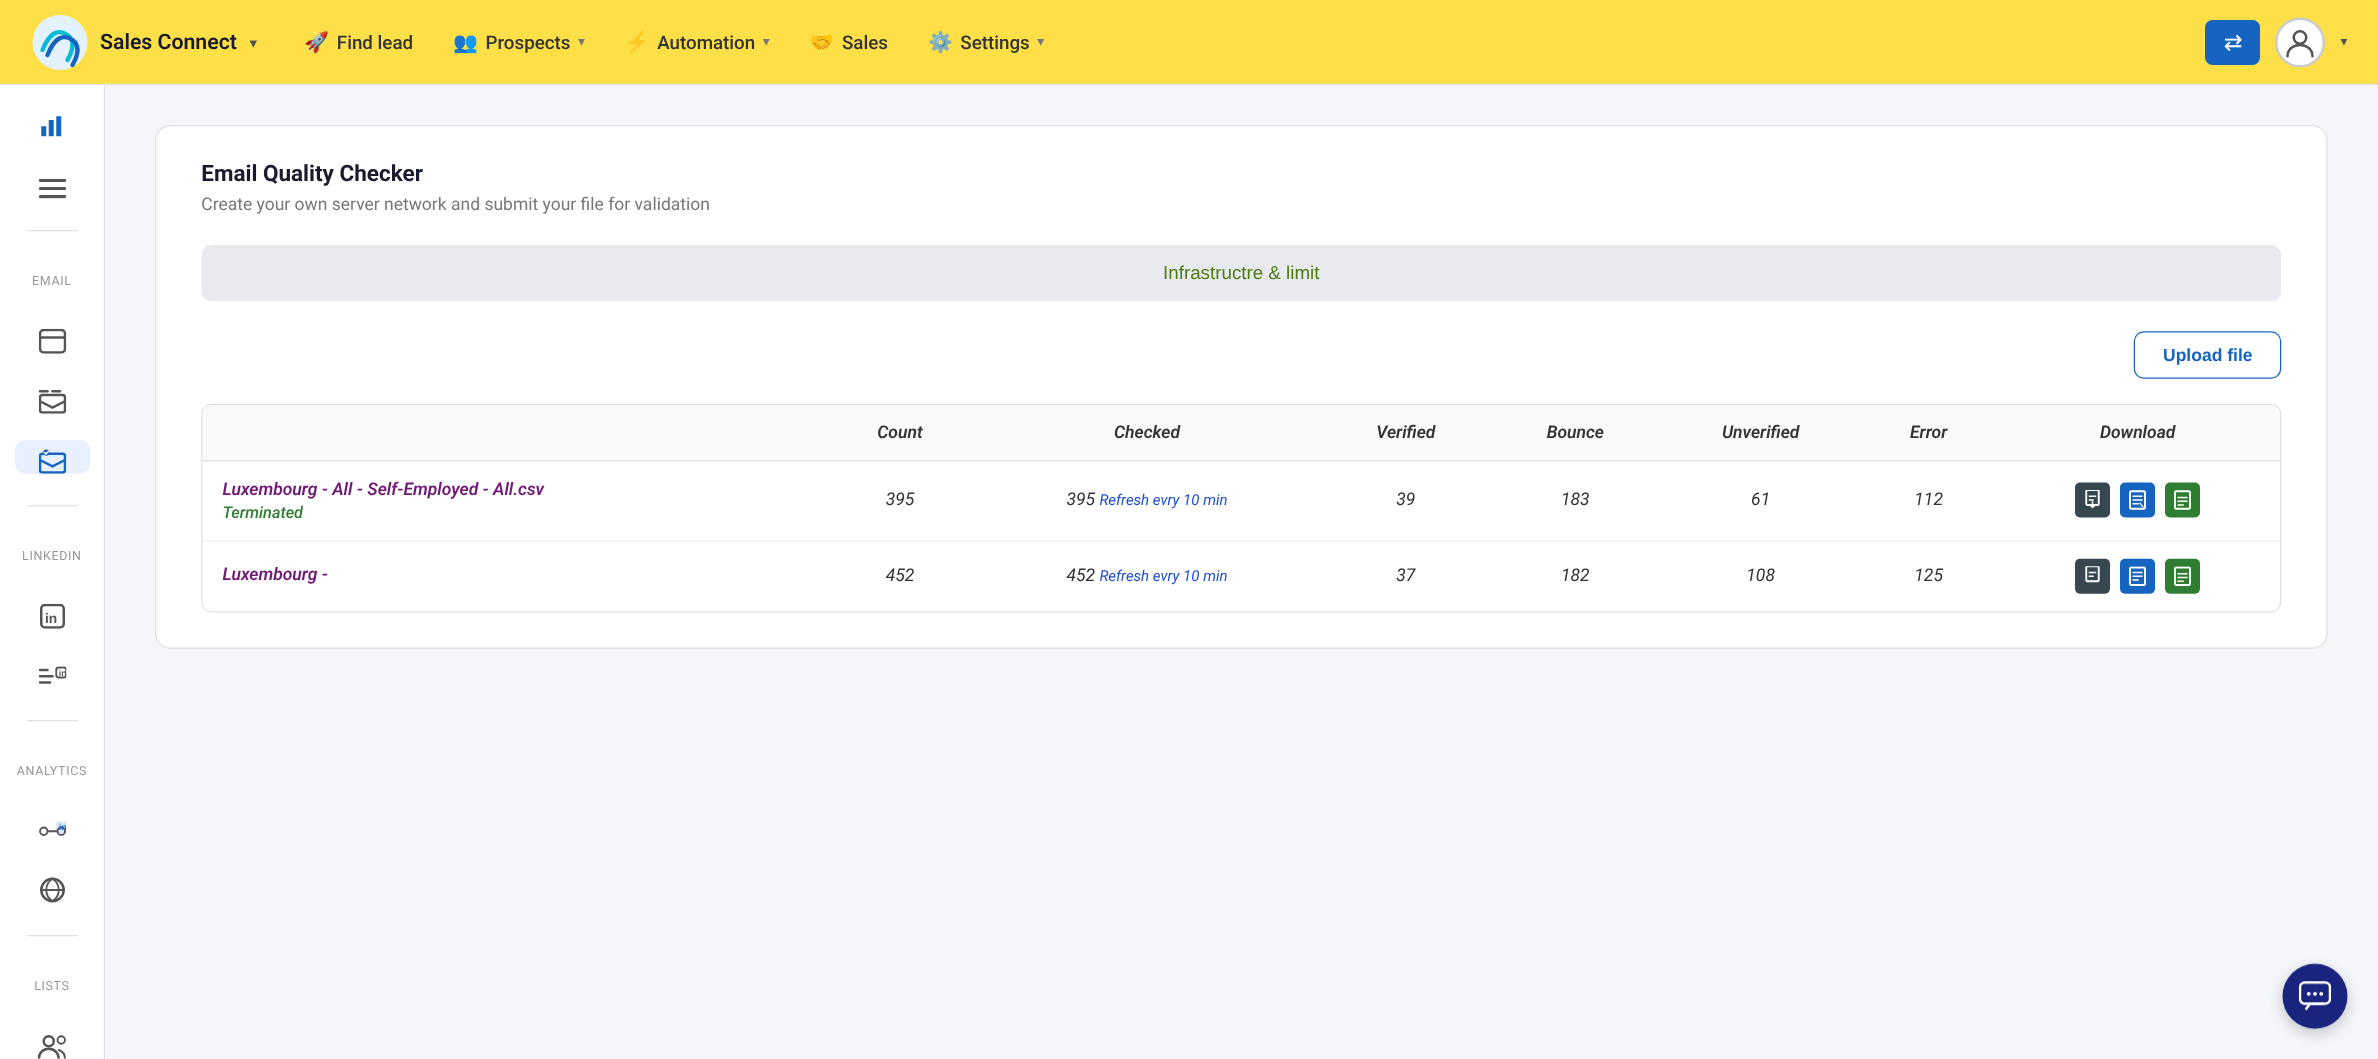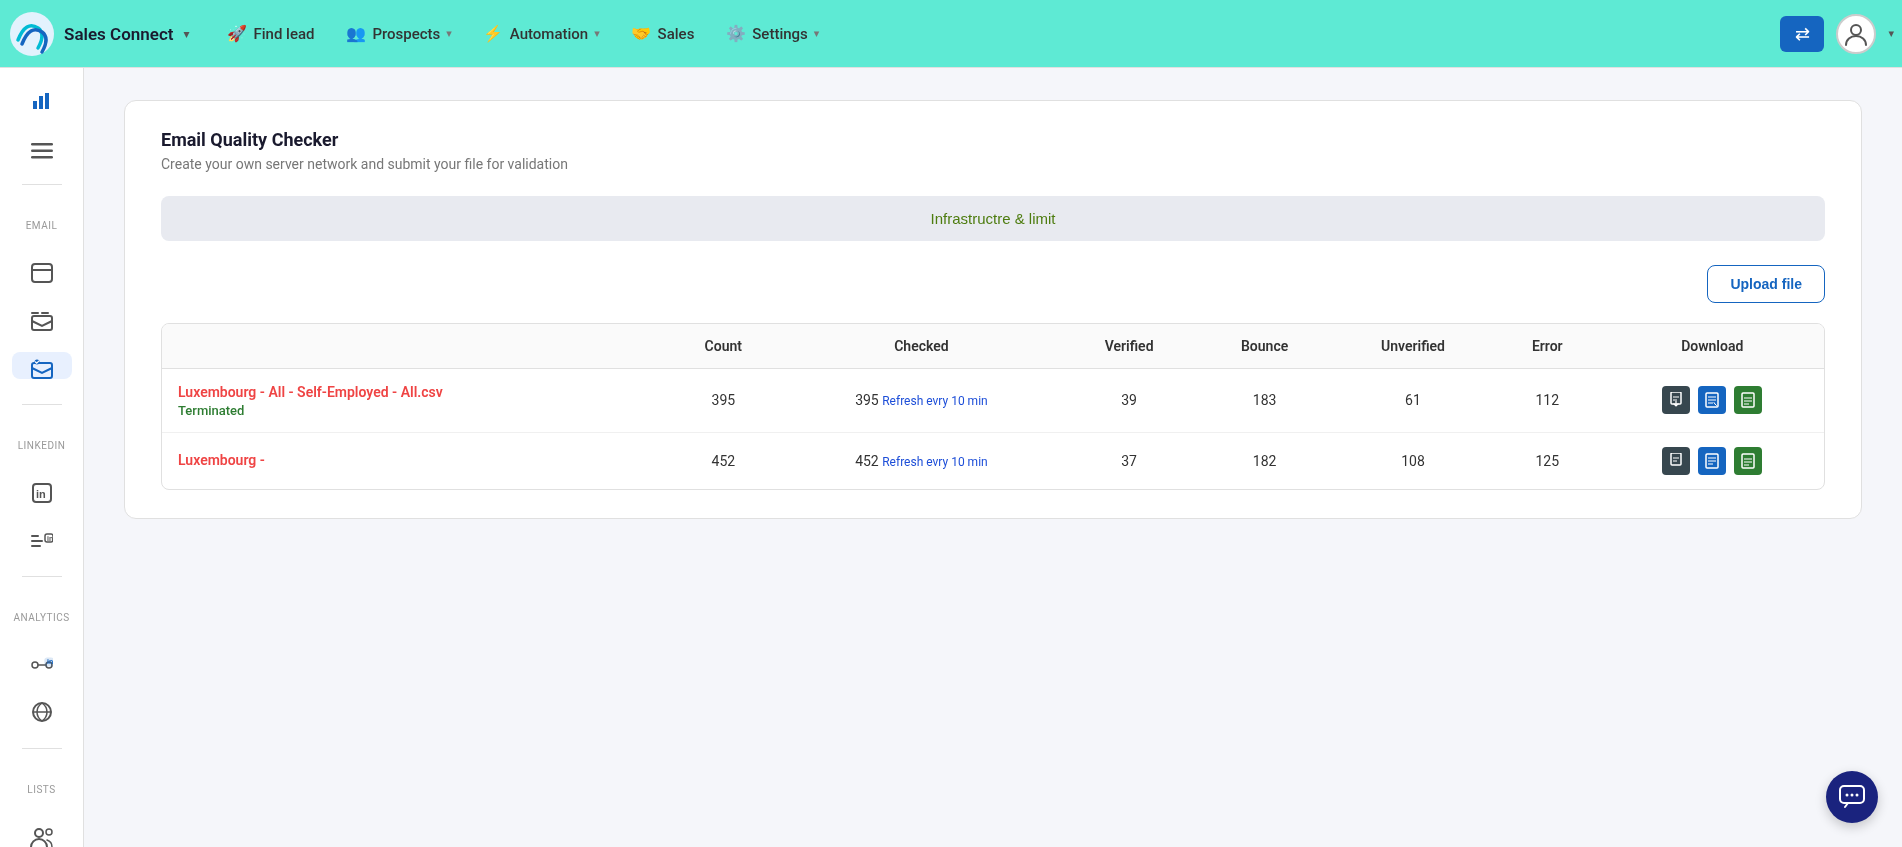--- a/index.html
+++ b/index.html
@@ -1,22 +1,22 @@
 <!DOCTYPE html>
 <html><head>
   <meta charset="utf-8">
   <style>
     * { box-sizing: border-box; margin: 0; padding: 0; }
     body { font-family: -apple-system, BlinkMacSystemFont, 'Segoe UI', Roboto, sans-serif; background: #f5f6fa; color: #222; }
 
     
     .topnav {
       display: flex; align-items: center; height: 68px;
-      background: #5eead4; border-bottom: 1px solid #e0e0e0;
-      padding: 0 8px; position: fixed; top: 0; left: 0; right: 0; z-index: 100;
+      background: #fde047; border-bottom: 1px solid #e0e0e0;
+      padding: 0 24px; position: fixed; top: 0; left: 0; right: 0; z-index: 100;
     }
     .logo-wrap { display: flex; align-items: center; gap: 8px; cursor: pointer; }
     .logo-icon { width: 48px; height: 48px; }
     .logo-title { font-size: 17px; font-weight: 600; color: #1a1a2e; }
     .logo-chevron { color: #555; font-size: 12px; margin-left: 2px; }
     .nav-items { display: flex; align-items: center; gap: 4px; margin-left: 24px; flex: 1; }
     .nav-item {
       display: flex; align-items: center; gap: 6px;
       padding: 8px 14px; border-radius: 6px; cursor: pointer;
       font-size: 15px; color: #333; font-weight: 500;
@@ -82,34 +82,34 @@
 
     
     .upload-row { display: flex; justify-content: flex-end; margin-bottom: 20px; }
     .upload-btn {
       padding: 10px 22px; border: 1.5px solid #1565c0; border-radius: 8px;
       background: #fff; color: #1565c0; font-size: 14px; font-weight: 600; cursor: pointer;
     }
 
     
     .table-wrap { border: 1px solid #e0e0e0; border-radius: 8px; overflow: hidden; }
-    table { width: 100%; border-collapse: collapse; }
+    table { width: 100%; border-collapse: collapse; font-style: italic; }
     thead tr { background: #fafafa; }
     th {
       padding: 14px 16px; text-align: left; font-size: 14px;
       font-weight: 600; color: #333; border-bottom: 1px solid #e0e0e0;
     }
     th:not(:first-child) { text-align: center; }
     td {
       padding: 14px 16px; font-size: 14px; color: #333;
       border-bottom: 1px solid #f0f0f0; vertical-align: middle;
     }
     td:not(:first-child) { text-align: center; }
     tr:last-child td { border-bottom: none; }
-    .file-name { font-weight: 600; color: #ef4444; line-height: 1.4; }
+    .file-name { font-weight: 600; color: #701a75; line-height: 1.4; }
     .terminated-badge { color: #2e7d32; font-size: 13px; font-weight: 500; }
     .refresh-note { font-size: 12px; color: #1d4ed8; }
     .dl-icons { display: flex; align-items: center; justify-content: center; gap: 8px; }
     .dl-icon {
       width: 28px; height: 28px; border-radius: 4px;
       display: flex; align-items: center; justify-content: center;
       font-size: 16px; cursor: pointer;
     }
     .dl-icon.dark { background: #37474f; color: #fff; }
     .dl-icon.blue { background: #1565c0; color: #fff; }

